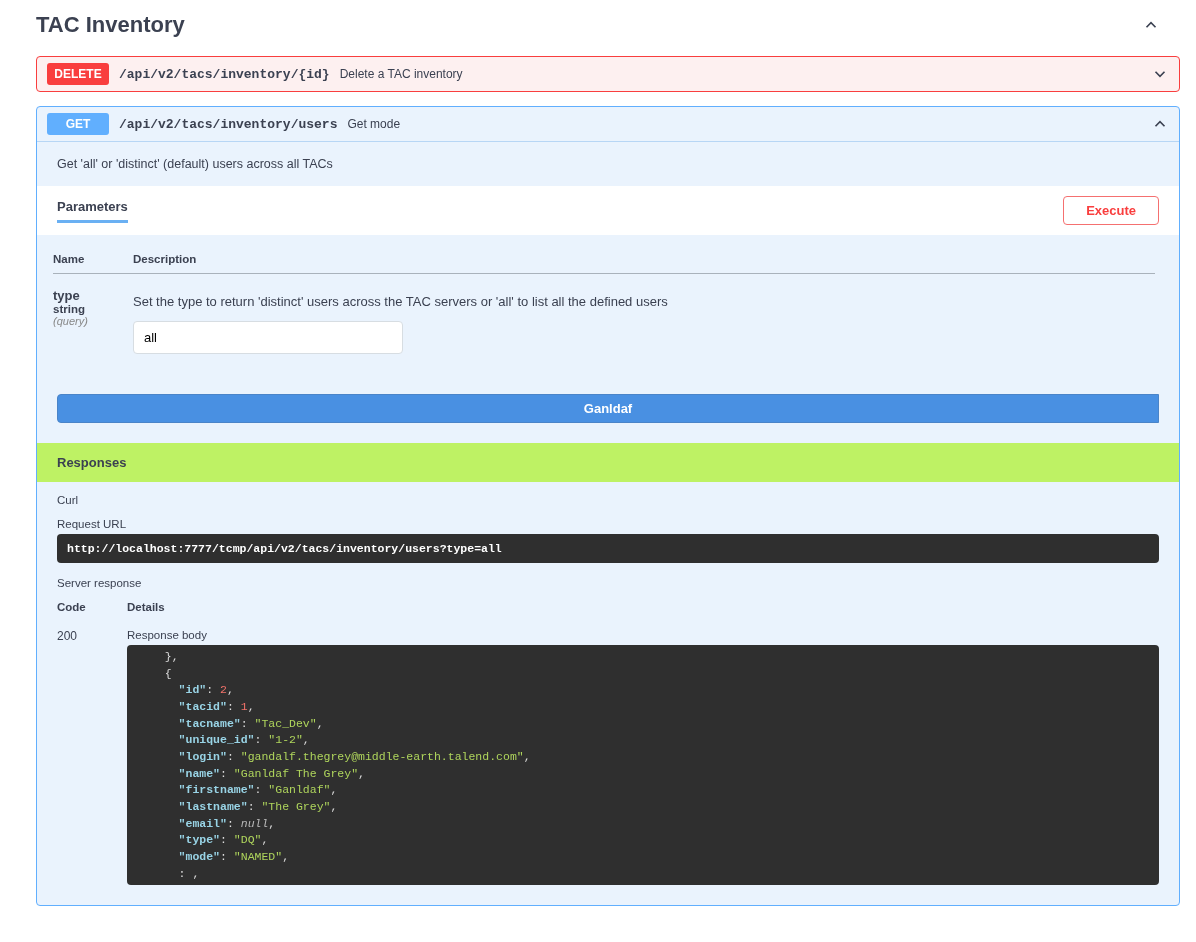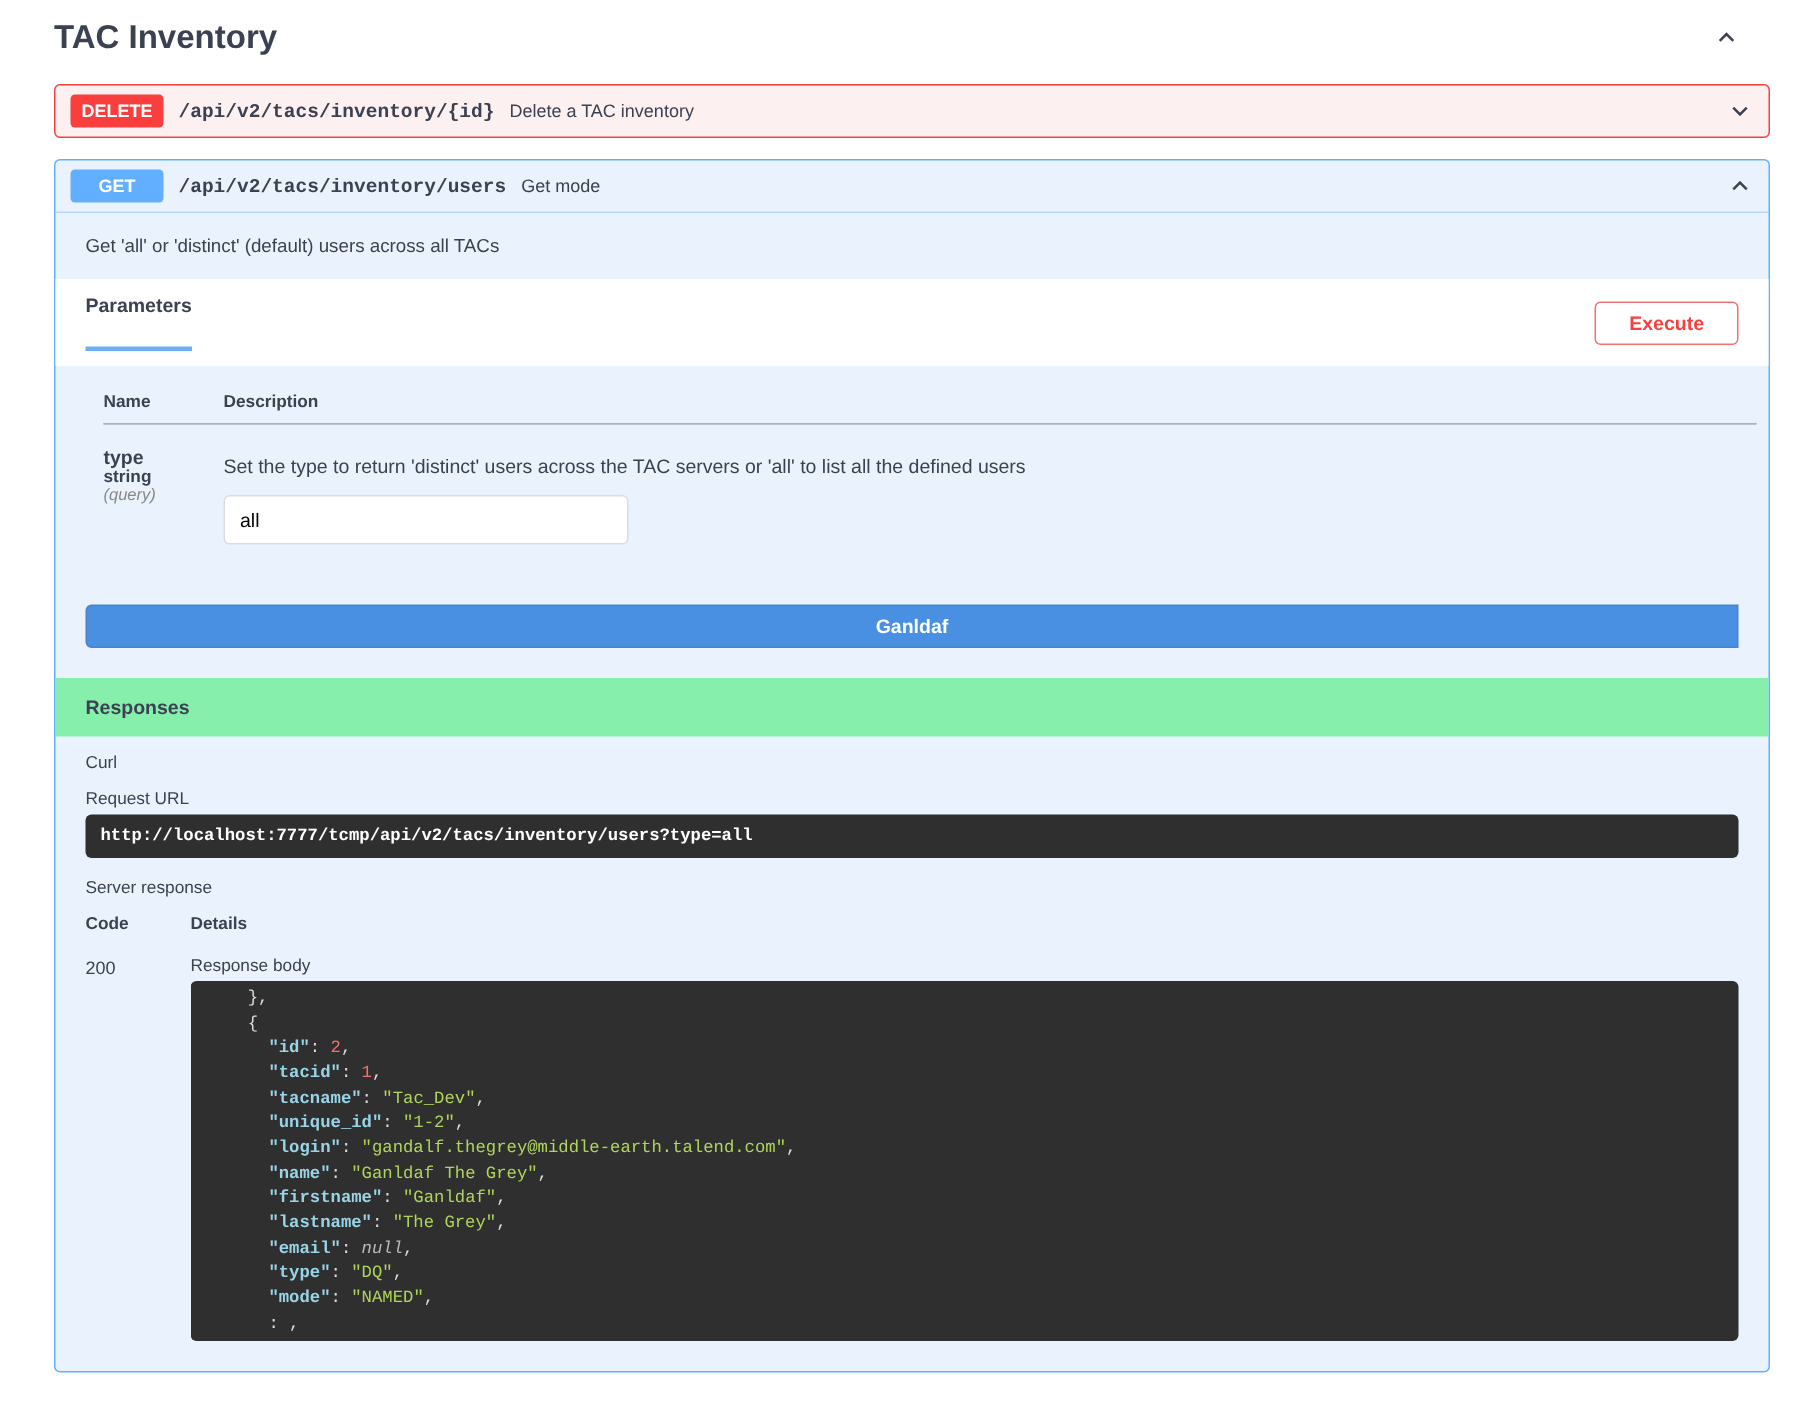--- a/index.html
+++ b/index.html
@@ -38,25 +38,25 @@
 .summary-desc { font-size: 12px; color: #3b4151; }
 .opblock-summary .chevron { margin-left: auto; }
 
 .opblock-body { border-top: 1px solid #b7d6f5; }
 .section-desc { padding: 15px 20px; font-size: 12.5px; }
 .section-header {
   display: flex; align-items: center; justify-content: space-between;
   background: #fff; padding: 10px 20px;
 }
 .section-header h4 { margin: 0; font-size: 13px; font-weight: 700; }
-.tab-underline { display: inline-block; border-bottom: 3px solid #6ab0f3; padding-bottom: 20px; }
+.tab-underline { display: inline-block; border-bottom: 3px solid #6ab0f3; padding-bottom: 6px; }
 .btn { border-radius: 4px; font-weight: 600; font-size: 13px; padding: 6px 22px; cursor: pointer; }
 .btn-cancel { border: 1px solid #f57070; color: #f93e3e; background: #fff; }
 
-.param-table { width: calc(100% - 40px); margin: 10px 32px; border-collapse: collapse; }
+.param-table { width: calc(100% - 40px); margin: 10px 16px; border-collapse: collapse; }
 .param-table th { text-align: left; font-size: 11.5px; font-weight: 700; padding: 8px 0; border-bottom: 1px solid #a9b2bb; }
 .param-table td { vertical-align: top; padding: 14px 0 20px; }
 .col-name { width: 80px; }
 .pname { font-size: 13px; font-weight: 700; }
 .ptype { font-size: 11.5px; font-weight: 700; color: #3b4151; }
 .pin   { font-size: 11px; color: #888; font-style: italic; }
 .pdesc-text { font-size: 13px; margin: 6px 0 12px; }
 .pinput {
   width: 270px; padding: 8px 10px; font-size: 13px;
   border: 1px solid #d7dde2; border-radius: 4px; background: #fff;
@@ -66,21 +66,21 @@
 .btn-execute {
   flex: 1; background: #4990e2; color: #fff; border: 1px solid #4a84c8;
   border-radius: 4px 0 0 4px;
 }
 .btn-clear {
   flex: 1; background: #fff; color: #3b4151; border: 1px solid #7e8a97;
   border-radius: 0 4px 4px 0;
 }
 
 .responses-header {
-  display: flex; align-items: center; background: #86efac; padding: 12px 20px;
+  display: flex; align-items: center; background: #bef264; padding: 12px 20px;
 }
 .responses-header h4 { margin: 0; font-size: 13px; font-weight: 700; }
 
 .resp-area { padding: 0 20px 20px; }
 .sub-label { font-size: 11.5px; font-weight: 400; margin: 12px 0 4px; }
 .codebox {
   background: #2f2f2f; color: #d7d7d7; border-radius: 4px;
   padding: 8px 10px; font-family: "Courier New", monospace; font-size: 11.5px;
   white-space: pre; position: relative; overflow: auto;
 }

